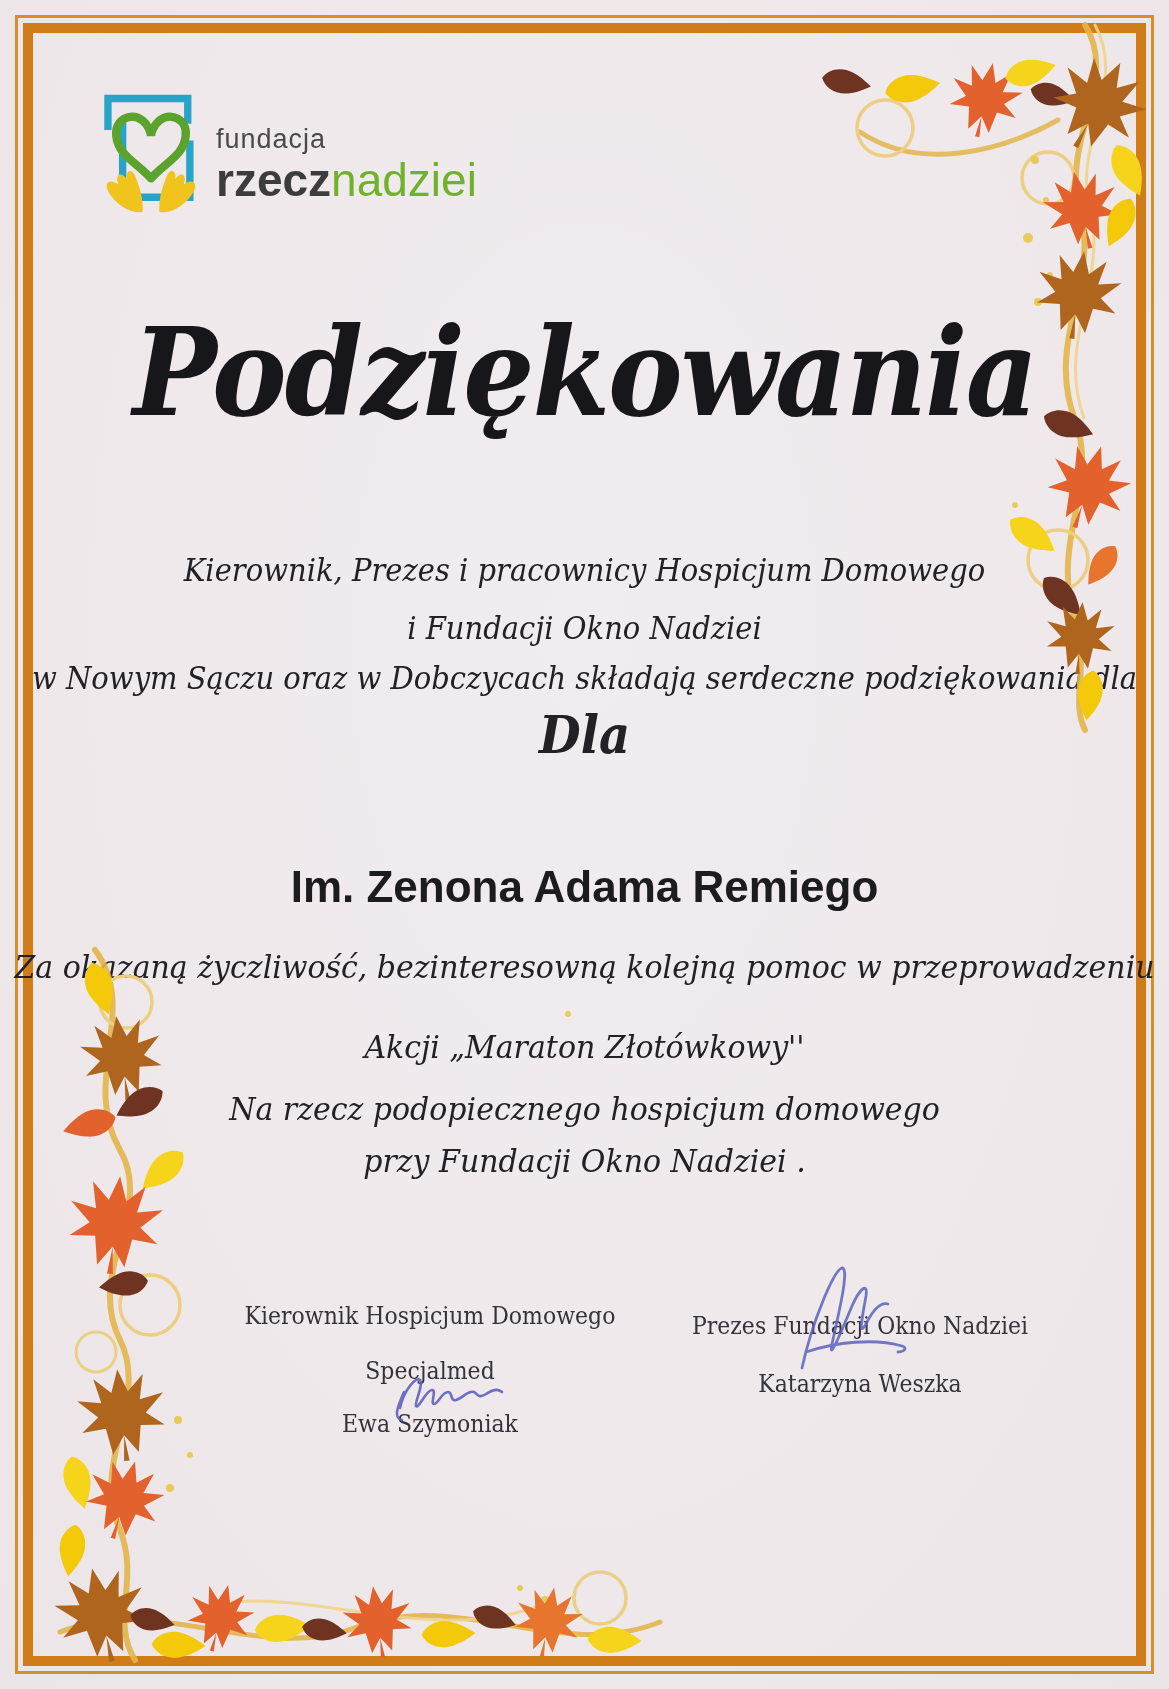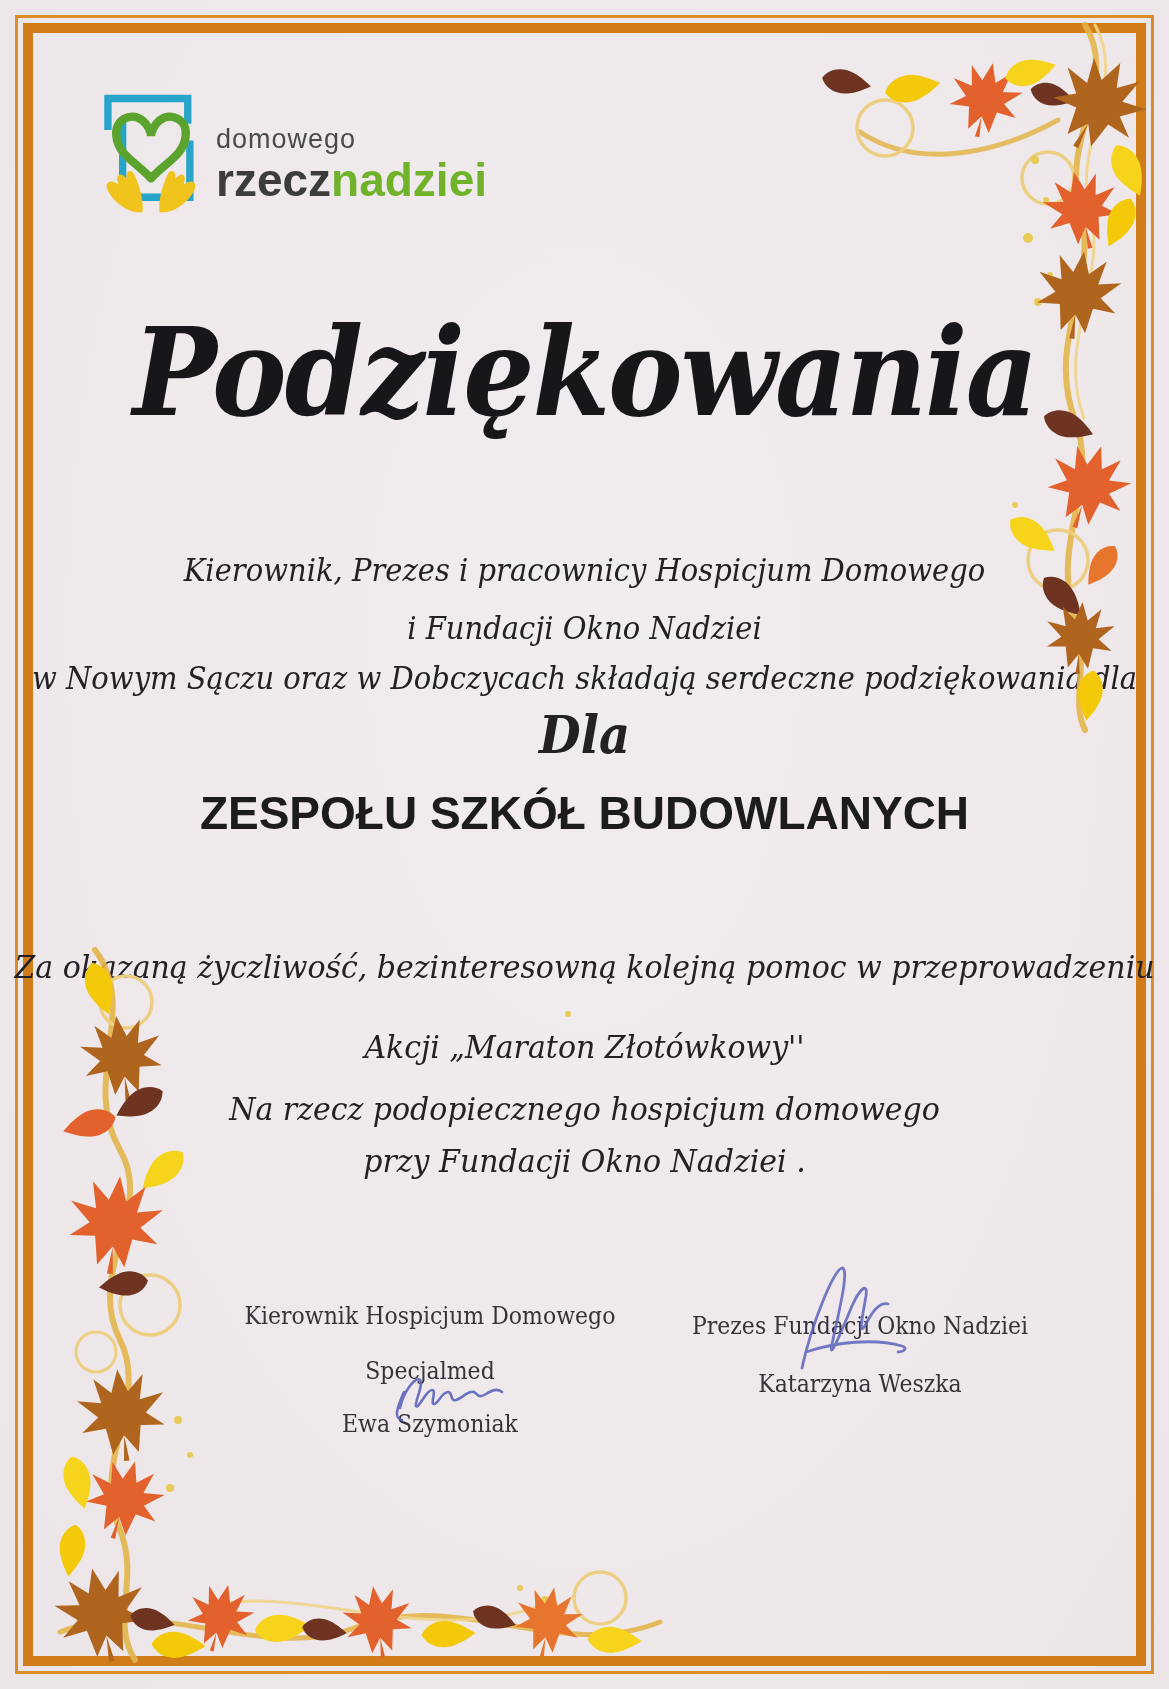--- a/index.html
+++ b/index.html
@@ -11,21 +11,21 @@
   }
   .frame-thin{position:absolute;inset:15px;border:3px solid #dd8d27;pointer-events:none;}
   .frame-thick{position:absolute;inset:23px;border:10px solid #d07c18;pointer-events:none;}
   .decor-svg{position:absolute;left:0;top:0;pointer-events:none;}
 
   .logo{position:absolute;left:92px;top:88px;display:flex;align-items:flex-start;}
   .logo-text{margin-left:6px;margin-top:38px;font-family:"Liberation Sans",sans-serif;line-height:1;}
   .logo-fundacja{font-size:27px;color:#4a4a4a;letter-spacing:1px;}
   .logo-row{margin-top:4px;font-size:46px;}
   .logo-okno{color:#3c3c3c;font-weight:600;}
-  .logo-nadziei{color:#70b32a;font-weight:700;}
+  .logo-nadziei{color:#70b32a;font-weight:400;}
 
   .line{position:absolute;left:0;width:100%;text-align:center;color:#232125;}
   .title{
     top:302px;font-size:112px;font-weight:bold;font-style:italic;
     letter-spacing:-2px;color:#17161a;transform:scaleY(1.08);transform-origin:top center;
   }
   .script{font-style:italic;transform:scaleY(1.08);transform-origin:top center;}
   .intro{font-size:29px;}
   .dla{font-size:48px;font-weight:bold;}
   .recipient{
@@ -55,35 +55,35 @@
 
   <div class="logo">
     <svg width="118" height="126" viewBox="0 0 110 120">
       <path d="M14,40 L14,10 L90,10 L90,34" fill="none" stroke="#29a4c9" stroke-width="7"></path>
       <path d="M28,30 L28,104 L92,104 L92,50" fill="none" stroke="#29a4c9" stroke-width="7"></path>
       <path d="M55,86 C40,70 24,64 22,46 C20,30 36,22 47,31 C52,35 55,42 55,46 C55,42 58,35 63,31 C74,22 90,30 88,46 C86,64 70,70 55,86" fill="none" stroke="#5ca32e" stroke-width="8" stroke-linecap="round"></path>
       <path d="M47,118 C36,120 22,112 14,98 C10,90 16,86 24,92 C20,82 27,79 32,87 C30,78 37,76 40,84 C44,94 48,106 47,118 Z" fill="#f1c41d"></path>
       <path d="M47,118 C36,120 22,112 14,98 C10,90 16,86 24,92 C20,82 27,79 32,87 C30,78 37,76 40,84 C44,94 48,106 47,118 Z" fill="#f1c41d" transform="translate(110,0) scale(-1,1)"></path>
     </svg>
     <div class="logo-text">
-      <div class="logo-fundacja">domowego</div>
+      <div class="logo-fundacja">fundacja</div>
       <div class="logo-row">
         <span class="logo-okno">rzecz</span><span class="logo-nadziei">nadziei</span>
       </div>
     </div>
   </div>
 
   <div class="line title">Podziękowania</div>
 
   <div class="line script intro" style="top:552px">Kierownik, Prezes i pracownicy Hospicjum Domowego</div>
   <div class="line script intro" style="top:610px">i Fundacji Okno Nadziei</div>
   <div class="line script intro" style="top:660px">w Nowym Sączu oraz w Dobczycach składają serdeczne podziękowania dla</div>
 
   <div class="line script dla" style="top:704px">Dla</div>
-  <div class="line recipient rec1">ZESPOŁU SZKÓŁ BUDOWLANYCH</div>
+  <div class="line recipient rec2">Im. Zenona Adama Remiego</div>
 
   <div class="line script bodytxt" style="top:948px">Za okazaną życzliwość, bezinteresowną kolejną  pomoc w przeprowadzeniu</div>
   <div class="line script bodytxt" style="top:1028px">Akcji „Maraton Złotówkowy''</div>
   <div class="line script bodytxt" style="top:1090px">Na rzecz podopiecznego hospicjum domowego</div>
   <div class="line script bodytxt" style="top:1142px">przy Fundacji Okno Nadziei .</div>
 
   <div class="sig-block sig-left">
     <span class="sig-role">Kierownik Hospicjum Domowego</span>
     <span class="sig-org">Specjalmed</span>
     <span class="sig-name">Ewa Szymoniak</span>

